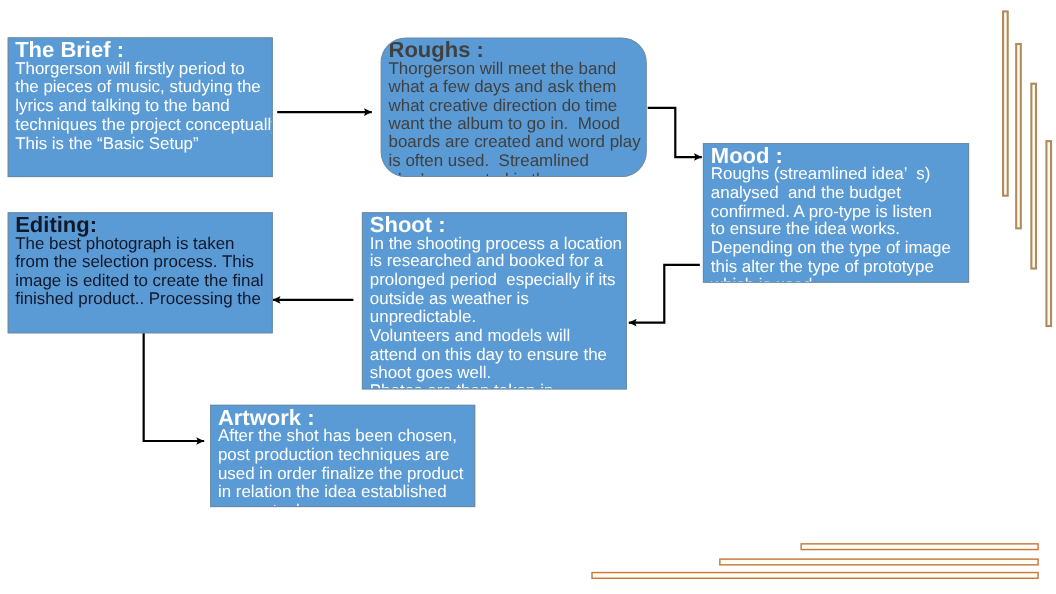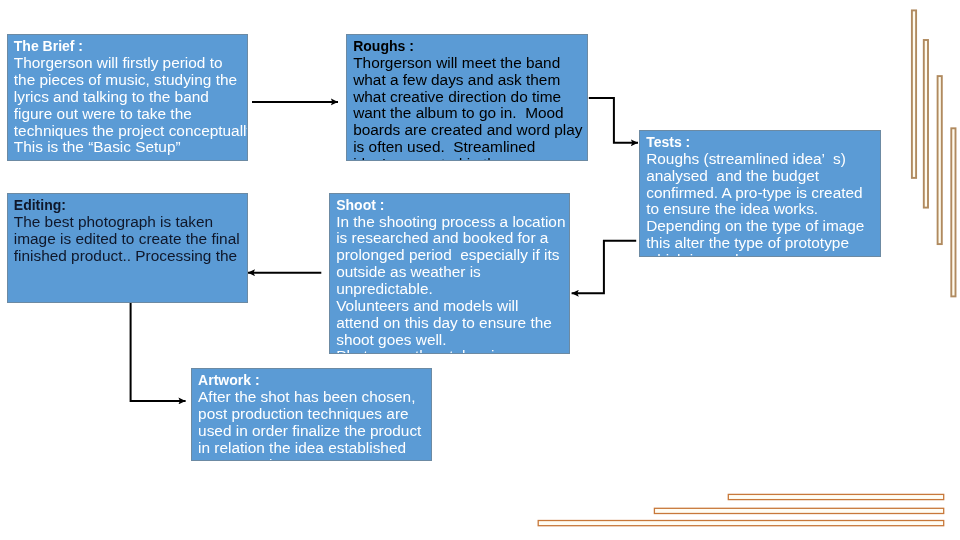--- a/index.html
+++ b/index.html
@@ -3,21 +3,21 @@
 <meta charset="utf-8">
 <title>Process Flow</title>
 <style>
   html,body{margin:0;padding:0;-webkit-font-smoothing:antialiased;}
   body{width:960px;height:540px;background:#ffffff;overflow:hidden;
        font-family:"Liberation Sans", sans-serif;}
   #stage{position:relative;width:960px;height:540px;}
   .box{position:absolute;box-sizing:border-box;overflow:hidden;
        background:#5B9BD5;color:#ffffff;border:1px solid #6C8AA3;
        font-size:15.4px;line-height:16.85px;padding:3.2px 1px 0 6.0px;}
-  .box .ttl{font-weight:bold;font-size:14px;line-height:16.85px;}
+  .box .ttl{font-weight:bold;font-size:20px;line-height:16.85px;}
   .box .ln{white-space:pre;}
   svg.layer{position:absolute;left:0;top:0;width:960px;height:540px;pointer-events:none;}
 
   #box-brief  {left:6.8px;  top:34.2px;  width:241.0px; height:126.9px;}
   #box-editing{left:6.8px;  top:192.9px; width:241.0px; height:109.8px;}
   #box-roughs {left:346.2px;top:33.8px;  width:241.5px; height:126.9px;}
   #box-shoot  {left:329.2px;top:192.6px; width:240.5px; height:161.1px;}
   #box-tests  {left:639.2px;top:129.9px; width:241.6px; height:126.9px;}
   #box-artwork{left:191.1px;top:368.1px; width:240.6px; height:92.6px;}
 </style>
@@ -54,56 +54,56 @@
       <path d="M130.6,302.4 L130.6,400.9 L185.6,400.9"></path>
     </g>
   </svg>
 
   <div class="box" id="box-brief" style="background-color: rgb(91, 155, 213); border-color: rgb(108, 138, 163); color: rgb(255, 255, 255);">
     <div class="ttl">The Brief :</div>
     <div class="bdy">
         <div class="ln">Thorgerson will firstly period to</div>
         <div class="ln">the pieces of music, studying the</div>
         <div class="ln">lyrics and talking to the band</div>
-        <div class="ln">figure out were to take the</div>
         <div class="ln">techniques the project conceptually.</div>
         <div class="ln">This is the “Basic Setup”</div>
       </div>
   </div>
 
-  <div class="box" id="box-roughs" style="background-color: rgb(91, 155, 213); border-color: rgb(108, 138, 163); color: #000000;">
+  <div class="box" id="box-roughs" style="background-color: rgb(91, 155, 213); border-color: rgb(108, 138, 163); color: #404040; border-radius: 23px;">
     <div class="ttl">Roughs :</div>
     <div class="bdy">
         <div class="ln">Thorgerson will meet the band</div>
         <div class="ln">what a few days and ask them</div>
         <div class="ln">what creative direction do time</div>
         <div class="ln">want the album to go in.  Mood</div>
         <div class="ln">boards are created and word play</div>
         <div class="ln">is often used.  Streamlined</div>
         <div class="ln">idea’s are noted in the</div>
       </div>
   </div>
 
   <div class="box" id="box-tests" style="background-color: rgb(91, 155, 213); border-color: rgb(108, 138, 163); color: rgb(255, 255, 255);">
-    <div class="ttl">Tests :</div>
+    <div class="ttl">Mood :</div>
     <div class="bdy">
         <div class="ln">Roughs (streamlined idea’  s)</div>
         <div class="ln">analysed  and the budget</div>
-        <div class="ln">confirmed. A pro-type is created</div>
+        <div class="ln">confirmed. A pro-type is listen</div>
         <div class="ln">to ensure the idea works.</div>
         <div class="ln">Depending on the type of image</div>
         <div class="ln">this alter the type of prototype</div>
         <div class="ln">which is used.</div>
       </div>
   </div>
 
   <div class="box" id="box-editing" style="background-color: rgb(91, 155, 213); border-color: rgb(108, 138, 163); color: #0f172a;">
     <div class="ttl">Editing:</div>
     <div class="bdy">
         <div class="ln">The best photograph is taken</div>
+        <div class="ln">from the selection process. This</div>
         <div class="ln">image is edited to create the final</div>
         <div class="ln">finished product.. Processing the</div>
       </div>
   </div>
 
   <div class="box" id="box-shoot" style="background-color: rgb(91, 155, 213); border-color: rgb(108, 138, 163); color: rgb(255, 255, 255);">
     <div class="ttl">Shoot :</div>
     <div class="bdy">
         <div class="ln">In the shooting process a location</div>
         <div class="ln">is researched and booked for a</div>

